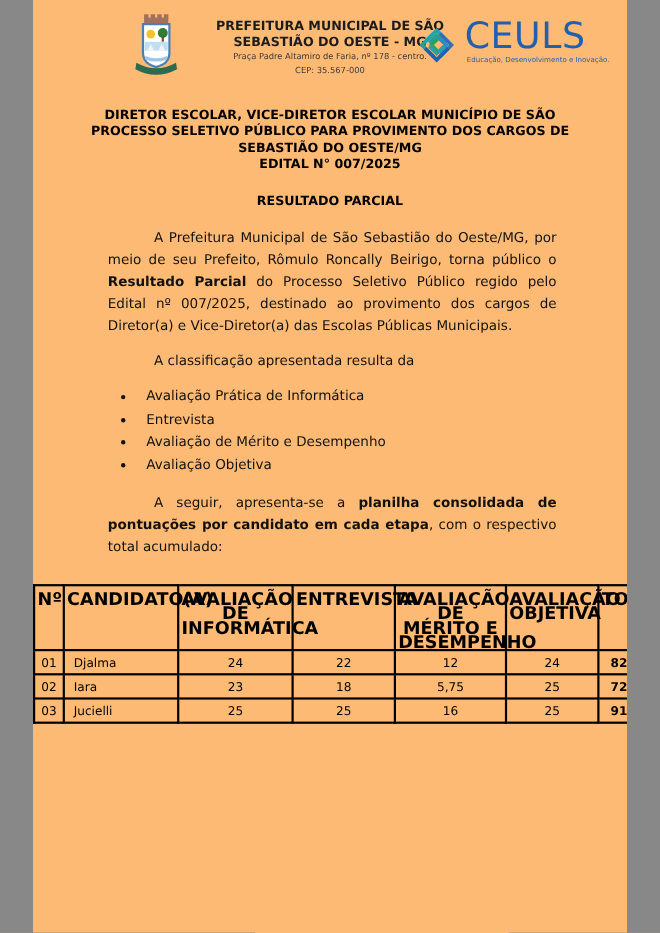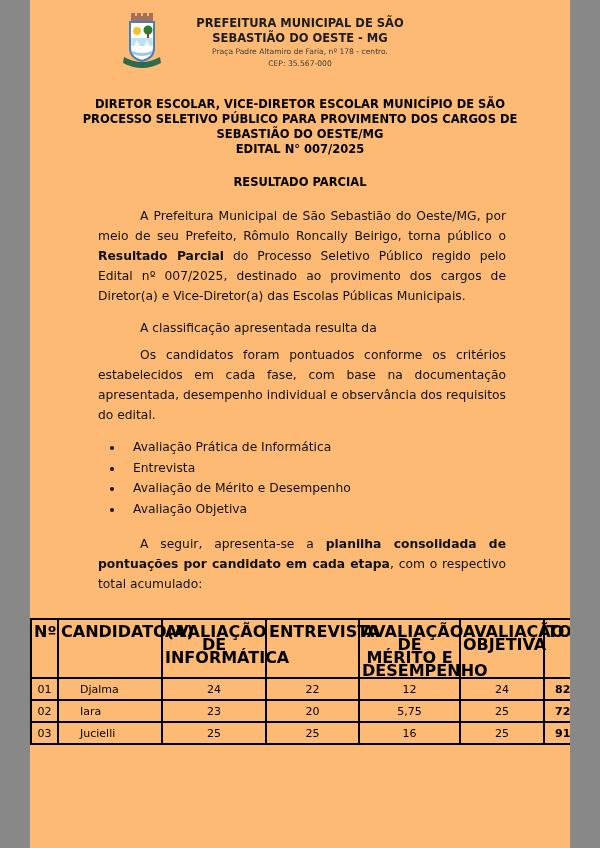--- a/index.html
+++ b/index.html
@@ -33,21 +33,21 @@
   .p5 { margin-top:15px; }
   .bodytext ul { margin-top:12px; padding-left:26px; list-style:disc; }
   .bodytext li { padding-left:9px; line-height:20.5px; text-align:left; }
   
   .score-table { margin:24px auto 0 auto; width:570px; border-collapse:collapse; table-layout:fixed; }
   .score-table th, .score-table td { border:2px solid #000; }
   .t-title { height:38px; text-align:center; font-size:11px; font-weight:bold; line-height:14px; padding:4px 0; }
   .t-head th { vertical-align:top; height:52px; font-size:16px; font-weight:bold; line-height:13px; text-align:center; padding:5px 2px 0 2px; }
   .score-table tbody td { height:22px; font-size:11px; text-align:center; vertical-align:middle; padding:2px 2px; }
   .score-table tbody .c-num  { text-align:center; }
-  .score-table tbody .c-name { text-align:left; padding-left:21px; }
+  .score-table tbody .c-name { text-align:left; padding-left:8px; }
   .score-table tbody .c-total{ font-weight:bold; }
 </style>
 </head>
 <body>
 
 <div class="page">
 
   <div class="header">
 
     <svg class="coat" viewBox="0 0 40 64" aria-hidden="true">
@@ -74,38 +74,59 @@
       <path d="M2 46 q18 10 36 0 l1 6 q-19 10 -38 0 Z" fill="#2d6a4f"></path>
     </svg>
 
     <div class="head-center">
       <div class="head-org">PREFEITURA MUNICIPAL DE SÃO</div>
       <div class="head-org">SEBASTIÃO DO OESTE - MG</div>
       <div class="head-addr">Praça Padre Altamiro de Faria, nº 178 - centro.</div>
       <div class="head-addr">CEP: 35.567-000</div>
     </div>
 
+    <div class="ceuls">
+      <svg class="ceuls-icon" viewBox="0 0 48 48" aria-hidden="true">
+        <g fill="none" stroke-width="3.4">
+
+          <path d="M21 13 L10 24 L21 35" stroke="#1fa18f"></path>
+          <path d="M26 17 L19 24 L26 31" stroke="#2ba05f"></path>
+
+          <path d="M13 21 L24 10 L35 21" stroke="#25a3a8"></path>
+          <path d="M17 26 L24 19 L31 26" stroke="#1fa18f" transform="translate(0,-4)"></path>
+
+          <path d="M27 13 L38 24 L27 35" stroke="#2f6fb8"></path>
+          <path d="M22 17 L29 24 L22 31" stroke="#2a8ec0" transform="translate(4,0)"></path>
+
+          <path d="M13 27 L24 38 L35 27" stroke="#2160ae"></path>
+          <path d="M17 26 L24 33 L31 26" stroke="#25a3a8" transform="translate(0,-1)"></path>
+        </g>
+      </svg>
+      <div class="ceuls-right">
+        <div class="ceuls-name">CEULS</div>
+        <div class="ceuls-tagline">Educação, Desenvolvimento e Inovação.</div>
+      </div>
+    </div>
   </div>
 
   <div class="doc-title">
     <div>DIRETOR ESCOLAR, VICE-DIRETOR ESCOLAR MUNICÍPIO DE SÃO</div>
     <div>PROCESSO SELETIVO PÚBLICO PARA PROVIMENTO DOS CARGOS DE</div>
     <div>SEBASTIÃO DO OESTE/MG</div>
     <div>EDITAL N° 007/2025</div>
   </div>
 
   <div class="subtitle">RESULTADO PARCIAL</div>
 
   <div class="bodytext">
 
     <p class="p1"><span>A Prefeitura Municipal de São Sebastião do Oeste/MG, por meio de seu Prefeito, Rômulo Roncally Beirigo, torna público o </span><strong>Resultado Parcial</strong><span> do Processo Seletivo Público regido pelo Edital nº 007/2025, destinado ao provimento dos cargos de Diretor(a) e Vice-Diretor(a) das Escolas Públicas Municipais.</span></p>
 
     <p class="p2">A classificação apresentada resulta da</p>
 
-    <p class="p3">Os candidatos foram pontuados conforme os critérios estabelecidos em cada fase, com base na documentação apresentada, desempenho individual e observância dos requisitos do edital.</p>
 
 
     <ul>
       <li>Avaliação Prática de Informática</li>
       <li>Entrevista</li>
       <li>Avaliação de Mérito e Desempenho</li>
       <li>Avaliação Objetiva</li>
     </ul>
 
     <p class="p5"><span>A seguir, apresenta-se a </span><strong>planilha consolidada de pontuações por candidato em cada etapa</strong><span>, com o respectivo total acumulado:</span></p>
@@ -139,21 +160,21 @@
         <td>24</td>
         <td>22</td>
         <td>12</td>
         <td>24</td>
         <td class="c-total">82,00</td>
       </tr>
       <tr>
         <td class="c-num">02</td>
         <td class="c-name">Iara</td>
         <td>23</td>
-        <td>20</td>
+        <td>18</td>
         <td>5,75</td>
         <td>25</td>
         <td class="c-total">72,75</td>
       </tr>
       <tr>
         <td class="c-num">03</td>
         <td class="c-name">Jucielli</td>
         <td>25</td>
         <td>25</td>
         <td>16</td>

